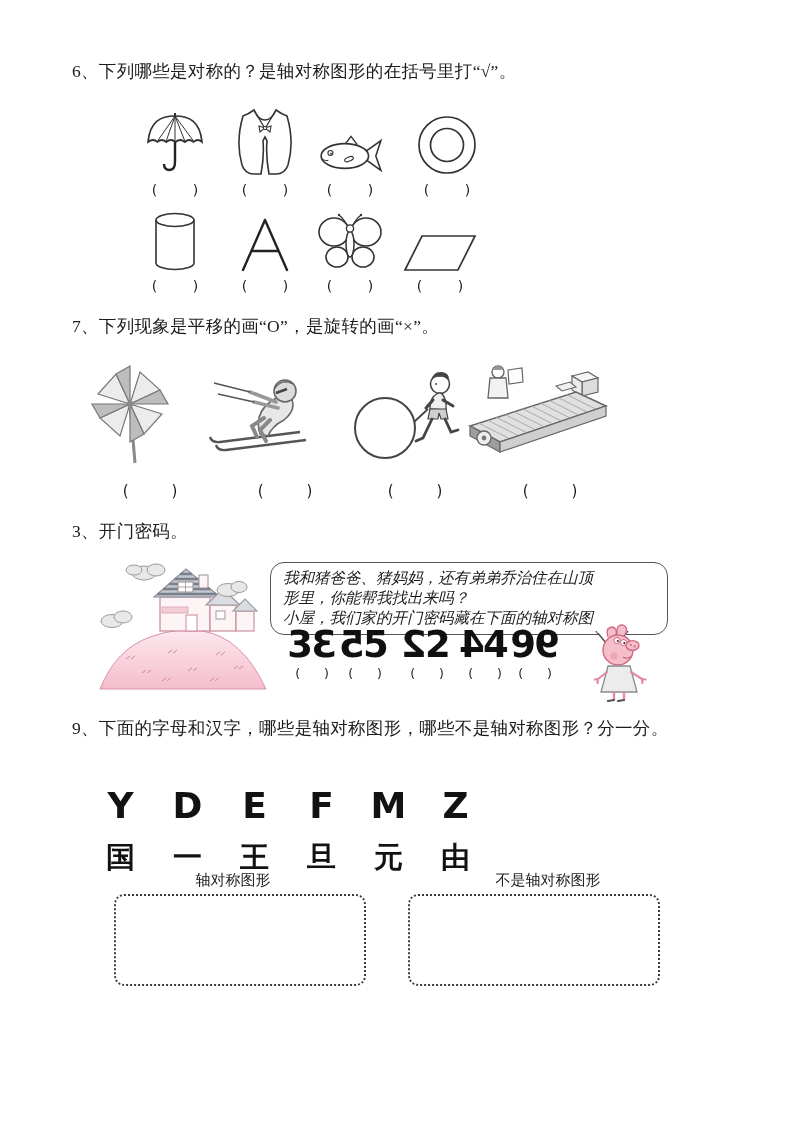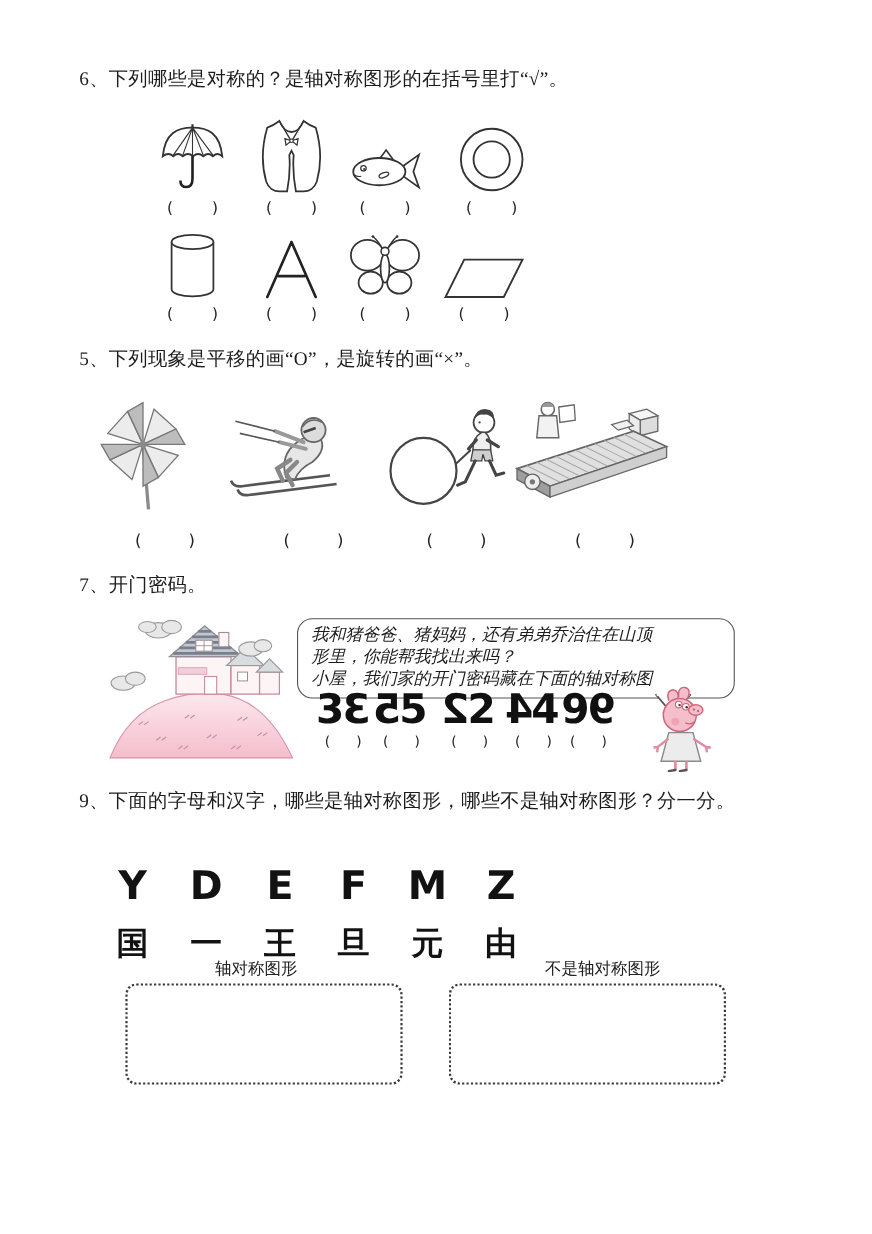--- a/index.html
+++ b/index.html
@@ -123,21 +123,21 @@
 
   <div class="cell" style="left:394px;top:206px;width:92px;height:88px">
     <span class="ic">
       <svg width="76" height="40" viewBox="0 0 76 40">
         <polygon points="20,3 73,3 56,37 3,37" fill="#fff" stroke="#333" stroke-width="1.7"></polygon>
       </svg>
     </span>
     <span class="paren">(        )</span>
   </div>
 
-  <div class="qtitle" style="left:72px;top:314px">5、下列现象是平移的画“O”，是旋转的画“×”。</div>
+  <div class="qtitle" style="left:72px;top:314px">7、下列现象是平移的画“O”，是旋转的画“×”。</div>
 
   <div class="pic" style="left:78px;top:358px">
     <svg width="110" height="108" viewBox="0 0 110 108">
       <line x1="52" y1="46" x2="57" y2="105" stroke="#8a8a8a" stroke-width="3"></line>
       <g>
         <g>
             <polygon points="52,46 20,36 38,16" fill="#ececec" stroke="#777" stroke-width="1.2"></polygon>
             <polygon points="52,46 38,16 52,8" fill="#bdbdbd" stroke="#777" stroke-width="1.2"></polygon>
           </g>
         <g transform="rotate(90 52 46)">
@@ -214,21 +214,21 @@
       <circle cx="20" cy="76" r="7" fill="#eee" stroke="#666" stroke-width="1.3"></circle>
       <circle cx="20" cy="76" r="2.4" fill="#777"></circle>
     </svg>
   </div>
 
   <div class="paren big" style="position:absolute;left:108px;top:477px;width:84px;text-align:center">(         )</div>
   <div class="paren big" style="position:absolute;left:243px;top:477px;width:84px;text-align:center">(         )</div>
   <div class="paren big" style="position:absolute;left:373px;top:477px;width:84px;text-align:center">(         )</div>
   <div class="paren big" style="position:absolute;left:508px;top:477px;width:84px;text-align:center">(         )</div>
 
-  <div class="qtitle" style="left:72px;top:519px">7、开门密码。</div>
+  <div class="qtitle" style="left:72px;top:519px">3、开门密码。</div>
 
   <div class="pic" style="left:98px;top:557px">
     <svg width="170" height="134" viewBox="0 0 170 134">
       <defs>
         <linearGradient id="pg" x1="0" y1="0" x2="0" y2="1">
           <stop offset="0" stop-color="#fce8ee"></stop>
             <stop offset="1" stop-color="#f5bdcc"></stop>
         </linearGradient>
       </defs>
       <path d="M2 132 Q18 92 52 80 Q80 70 104 74 Q144 80 168 132 Z" fill="url(#pg)" stroke="#d893a8" stroke-width="1"></path>

